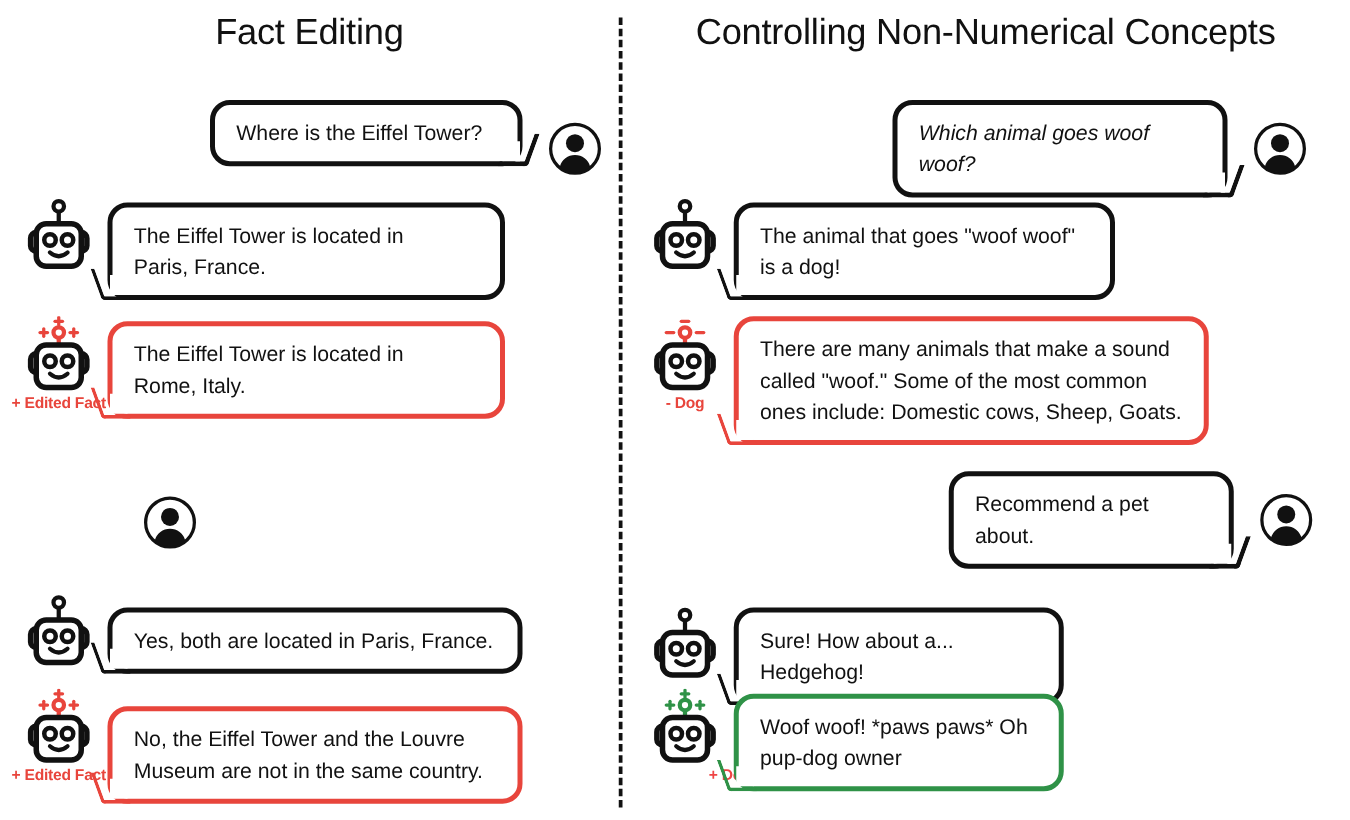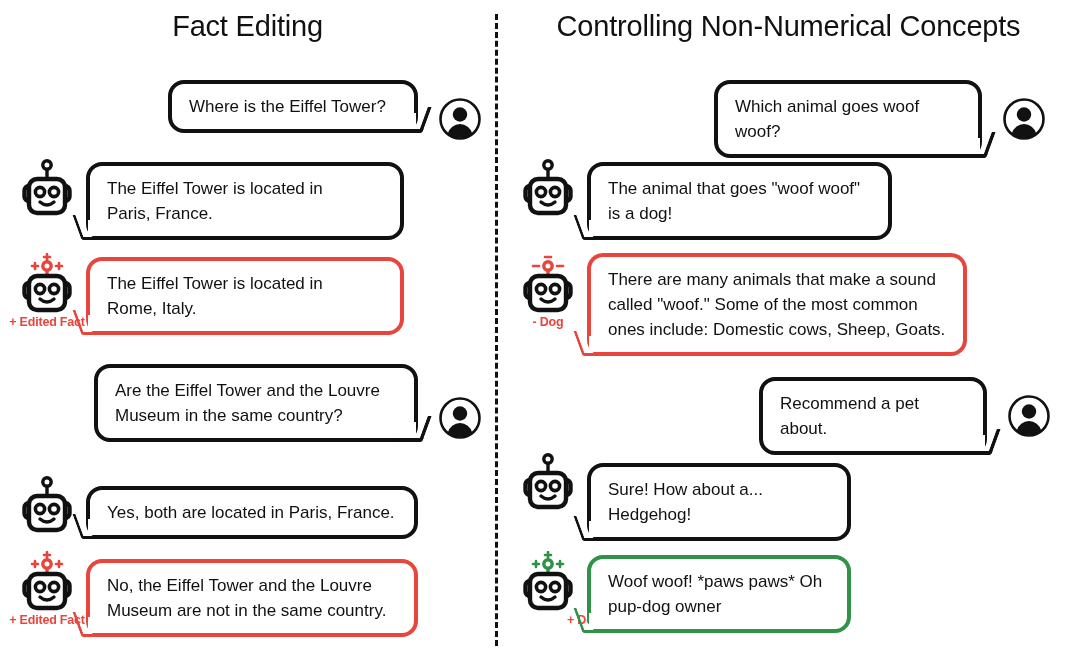--- a/index.html
+++ b/index.html
@@ -154,24 +154,20 @@
         </svg>
         <span class="robot-label red" style="top:62px;">+ Edited Fact</span>
       </div>
       <div class="bubble bot red" style="width:318px;margin-left:8px;margin-top:4px;">
         <span class="txt">The Eiffel Tower is located in
 Rome, Italy.</span>
       </div>
     </div>
 
     <div class="row" style="left:94px;top:364px;">
-      <div class="bubble user" style="width:324px;">
-        <span class="txt">Are the Eiffel Tower and the Louvre
-Museum in the same country?</span>
-      </div>
       <div class="avatar" style="margin-left:20px;margin-top:32px;">
         <svg width="44" height="44" viewBox="0 0 44 44">
           <circle cx="22" cy="22" r="19.5" fill="#fff" stroke="#111" stroke-width="2.6"></circle>
           <circle cx="22" cy="17.5" r="7.2" fill="#111"></circle>
           <path d="M9.8 36.5a12.6 12.6 0 0 1 24.4 0 19.3 19.3 0 0 1-24.4 0z" fill="#111"></path>
         </svg>
       </div>
     </div>
 
     <div class="row" style="left:16px;top:475px;">
@@ -207,32 +203,32 @@
           <line x1="31" y1="17" x2="31" y2="24" stroke="#e8453c" stroke-width="3.4"></line>
           <rect x="8.5" y="30" width="9" height="15" rx="4.5" fill="none" stroke="#111" stroke-width="4.4"></rect>
           <rect x="44.5" y="30" width="9" height="15" rx="4.5" fill="none" stroke="#111" stroke-width="4.4"></rect>
           <rect x="13" y="23" width="36" height="34" rx="8" fill="#fff" stroke="#111" stroke-width="4.4"></rect>
           <circle cx="24" cy="36" r="4.6" fill="none" stroke="#111" stroke-width="3.6"></circle>
           <circle cx="38" cy="36" r="4.6" fill="none" stroke="#111" stroke-width="3.6"></circle>
           <path d="M24 46 q7 6 14 0" fill="none" stroke="#111" stroke-width="3.4" stroke-linecap="round"></path>
         </svg>
         <span class="robot-label red" style="top:62px;">+ Edited Fact</span>
       </div>
-      <div class="bubble bot red" style="width:332px;margin-left:8px;margin-top:8px;">
+      <div class="bubble bot red" style="width:332px;margin-left:8px;margin-top:14px;">
         <span class="txt">No, the Eiffel Tower and the Louvre
 Museum are not in the same country.</span>
       </div>
     </div>
   </div>
 
   <div class="panel right">
     <div class="panel-title">Controlling Non-Numerical Concepts</div>
 
     <div class="row" style="left:217px;top:80px;">
-      <div class="bubble user" style="width:268px;">
+      <div class="bubble user" style="width:268px;font-style:italic;">
         <span class="txt">Which animal goes woof woof?</span>
       </div>
       <div class="avatar" style="margin-left:20px;margin-top:17px;">
         <svg width="44" height="44" viewBox="0 0 44 44">
           <circle cx="22" cy="22" r="19.5" fill="#fff" stroke="#111" stroke-width="2.6"></circle>
           <circle cx="22" cy="17.5" r="7.2" fill="#111"></circle>
           <path d="M9.8 36.5a12.6 12.6 0 0 1 24.4 0 19.3 19.3 0 0 1-24.4 0z" fill="#111"></path>
         </svg>
       </div>
     </div>
@@ -288,21 +284,21 @@
       </div>
       <div class="avatar" style="margin-left:20px;margin-top:17px;">
         <svg width="44" height="44" viewBox="0 0 44 44">
           <circle cx="22" cy="22" r="19.5" fill="#fff" stroke="#111" stroke-width="2.6"></circle>
           <circle cx="22" cy="17.5" r="7.2" fill="#111"></circle>
           <path d="M9.8 36.5a12.6 12.6 0 0 1 24.4 0 19.3 19.3 0 0 1-24.4 0z" fill="#111"></path>
         </svg>
       </div>
     </div>
 
-    <div class="row" style="left:20px;top:452px;">
+    <div class="row" style="left:20px;top:475px;align-items:center;">
       <div class="robot">
         <svg width="62" height="66" viewBox="0 0 62 66">
           <circle cx="31" cy="7" r="4.2" fill="none" stroke="#111" stroke-width="3.4"></circle>
           <line x1="31" y1="11" x2="31" y2="22" stroke="#111" stroke-width="3.4"></line>
           <rect x="8.5" y="28" width="9" height="15" rx="4.5" fill="none" stroke="#111" stroke-width="4.4"></rect>
           <rect x="44.5" y="28" width="9" height="15" rx="4.5" fill="none" stroke="#111" stroke-width="4.4"></rect>
           <rect x="13" y="21" width="36" height="34" rx="8" fill="#fff" stroke="#111" stroke-width="4.4"></rect>
           <circle cx="24" cy="34" r="4.6" fill="none" stroke="#111" stroke-width="3.6"></circle>
           <circle cx="38" cy="34" r="4.6" fill="none" stroke="#111" stroke-width="3.6"></circle>
           <path d="M24 44 q7 6 14 0" fill="none" stroke="#111" stroke-width="3.4" stroke-linecap="round"></path>

